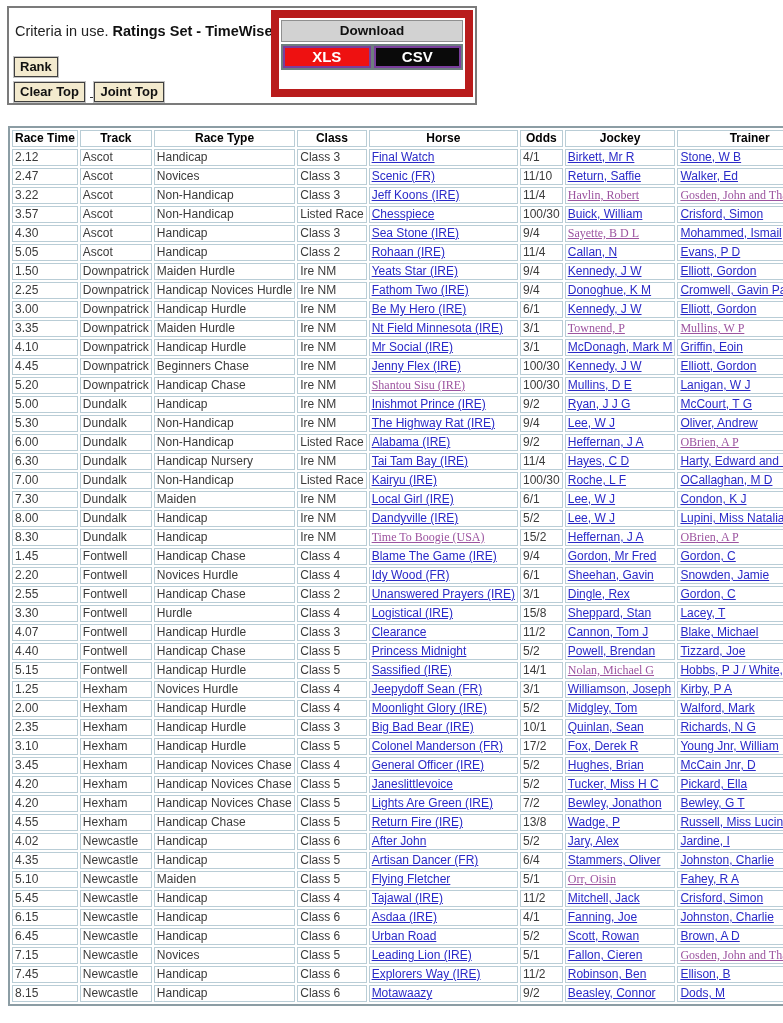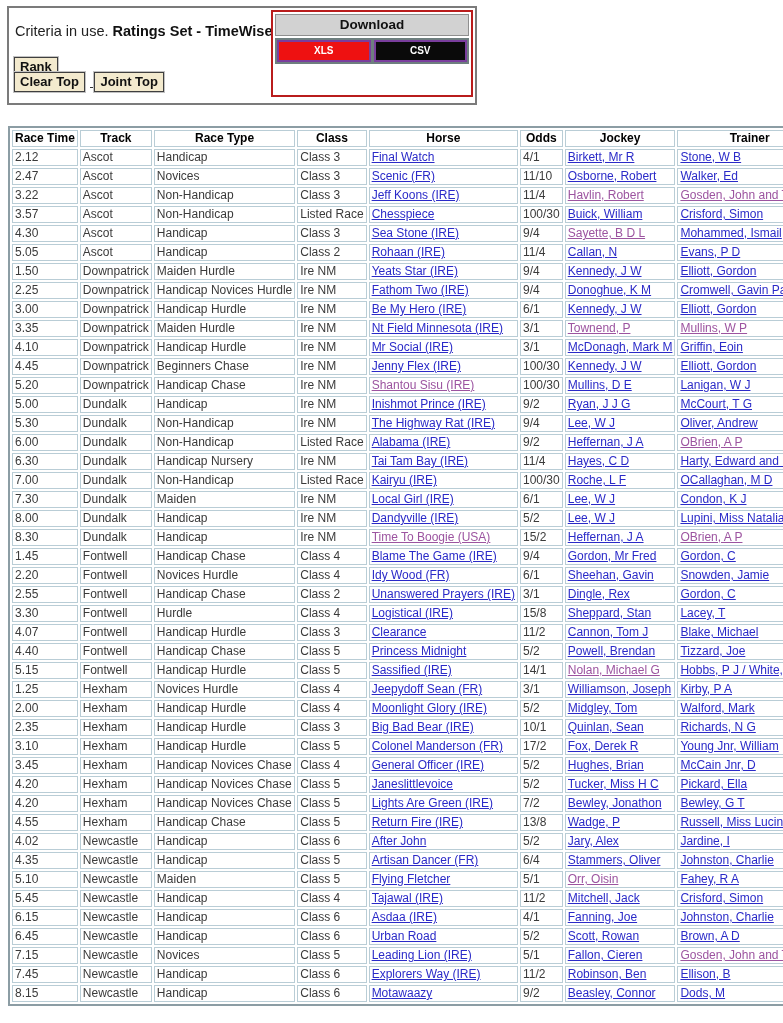--- a/index.html
+++ b/index.html
@@ -11,40 +11,40 @@
   .criteria-box{
     position:absolute;left:7px;top:6px;width:466px;height:95px;
     border:2px solid #7b7b7b;background:#fff;
   }
   .criteria-text{
     position:absolute;left:6px;top:15px;font-size:14.5px;color:#222;white-space:nowrap;
   }
   .criteria-text b{color:#111;margin-top:20px;}
   .btn-row{position:absolute;left:5px;text-decoration:underline;}
   .rank-row{top:49px;}
-  .clear-row{top:64px;}
+  .clear-row{top:74px;}
   .btn{
     display:inline-block;background:var(--button-face,#f3eace);
     border:1px solid #3f3f3f;box-shadow:0 0 0 1px #c2c2c2;
     font-weight:bold;font-size:13px;color:#111;
     padding:2px 5px 2px 5px;margin-right:5px;cursor:default;line-height:14px;
   }
   
   .dl-table{
     position:absolute;top:2px;right:2px;width:202px;height:87px;
-    border:2px solid #b91c1c;background:#fff;box-sizing:border-box;
+    border:8px solid #b91c1c;background:#fff;box-sizing:border-box;
   }
   .dl-head{
     margin:2px;height:20px;line-height:20px;background:var(--dl-head-bg,#d2d2d2);
     border:1px solid #8f8f8f;text-align:center;font-weight:bold;font-size:13.5px;color:#111;
   }
   .dl-row{display:flex;margin:0 2px;background:#6e7f7f;padding:2px;gap:3px;}
   .dl-cell{
     flex:1;height:18px;line-height:18px;text-align:center;font-weight:bold;
-    font-size:10px;color:#fff;border:2px solid #7a3e9d;cursor:pointer;
+    font-size:15px;color:#fff;border:2px solid #7a3e9d;cursor:pointer;
   }
   .dl-xls{background:var(--xls,#ee1111);}
   .dl-csv{background:var(--csv,#0a0a0a);}
   
   .table-wrap{position:absolute;left:8px;top:126px;}
   table.race{
     border-collapse:separate;border-spacing:2px;table-layout:fixed;
     border:2px solid #8c9da4;background:#fff;
   }
   table.race th,table.race td{
@@ -52,21 +52,21 @@
     height:13px;line-height:13px;font-size:12px;
     padding:1px 2px;white-space:nowrap;overflow:hidden;
     box-sizing:border-box;background:#fff;
   }
   table.race th{font-weight:bold;color:#000;font-size:12px;}
   table.race td{text-align:left;color:#3a3a3a;}
   .c-time{width:56px;} .c-track{width:66px;} .c-type{width:138px;}
   .c-class{width:68px;} .c-horse{width:140px;} .c-odds{width:44px;}
   .c-jockey{width:104px;} .c-trainer{width:136px;}
   .lnk{color:var(--link,#2a2ac8);text-decoration:underline;cursor:pointer;}
-  .lnk.v{color:var(--visited,#9c54a0);}
+  .lnk.v{color:var(--visited,#9c54a0);font-family:Liberation Serif, serif;}
 </style>
 </head>
 <body>
 
 <div class="criteria-box">
   <div class="criteria-text"><span>Criteria in use. </span><b>Ratings Set - TimeWise</b></div>
   <div class="btn-row rank-row">
     <span class="btn">Rank</span>
   </div>
   <div class="btn-row clear-row">
@@ -117,21 +117,21 @@
           <td><span class="lnk">Birkett, Mr R</span></td>
           <td><span class="lnk">Stone, W B</span></td>
         </tr>
         <tr>
           <td>2.47</td>
           <td>Ascot</td>
           <td>Novices</td>
           <td>Class 3</td>
           <td><span class="lnk">Scenic (FR)</span></td>
           <td>11/10</td>
-          <td><span class="lnk">Osborne, Robert</span></td>
+          <td><span class="lnk">Return, Saffie</span></td>
           <td><span class="lnk">Walker, Ed</span></td>
         </tr>
         <tr>
           <td>3.22</td>
           <td>Ascot</td>
           <td>Non-Handicap</td>
           <td>Class 3</td>
           <td><span class="lnk">Jeff Koons (IRE)</span></td>
           <td>11/4</td>
           <td><span class="lnk v">Havlin, Robert</span></td>

